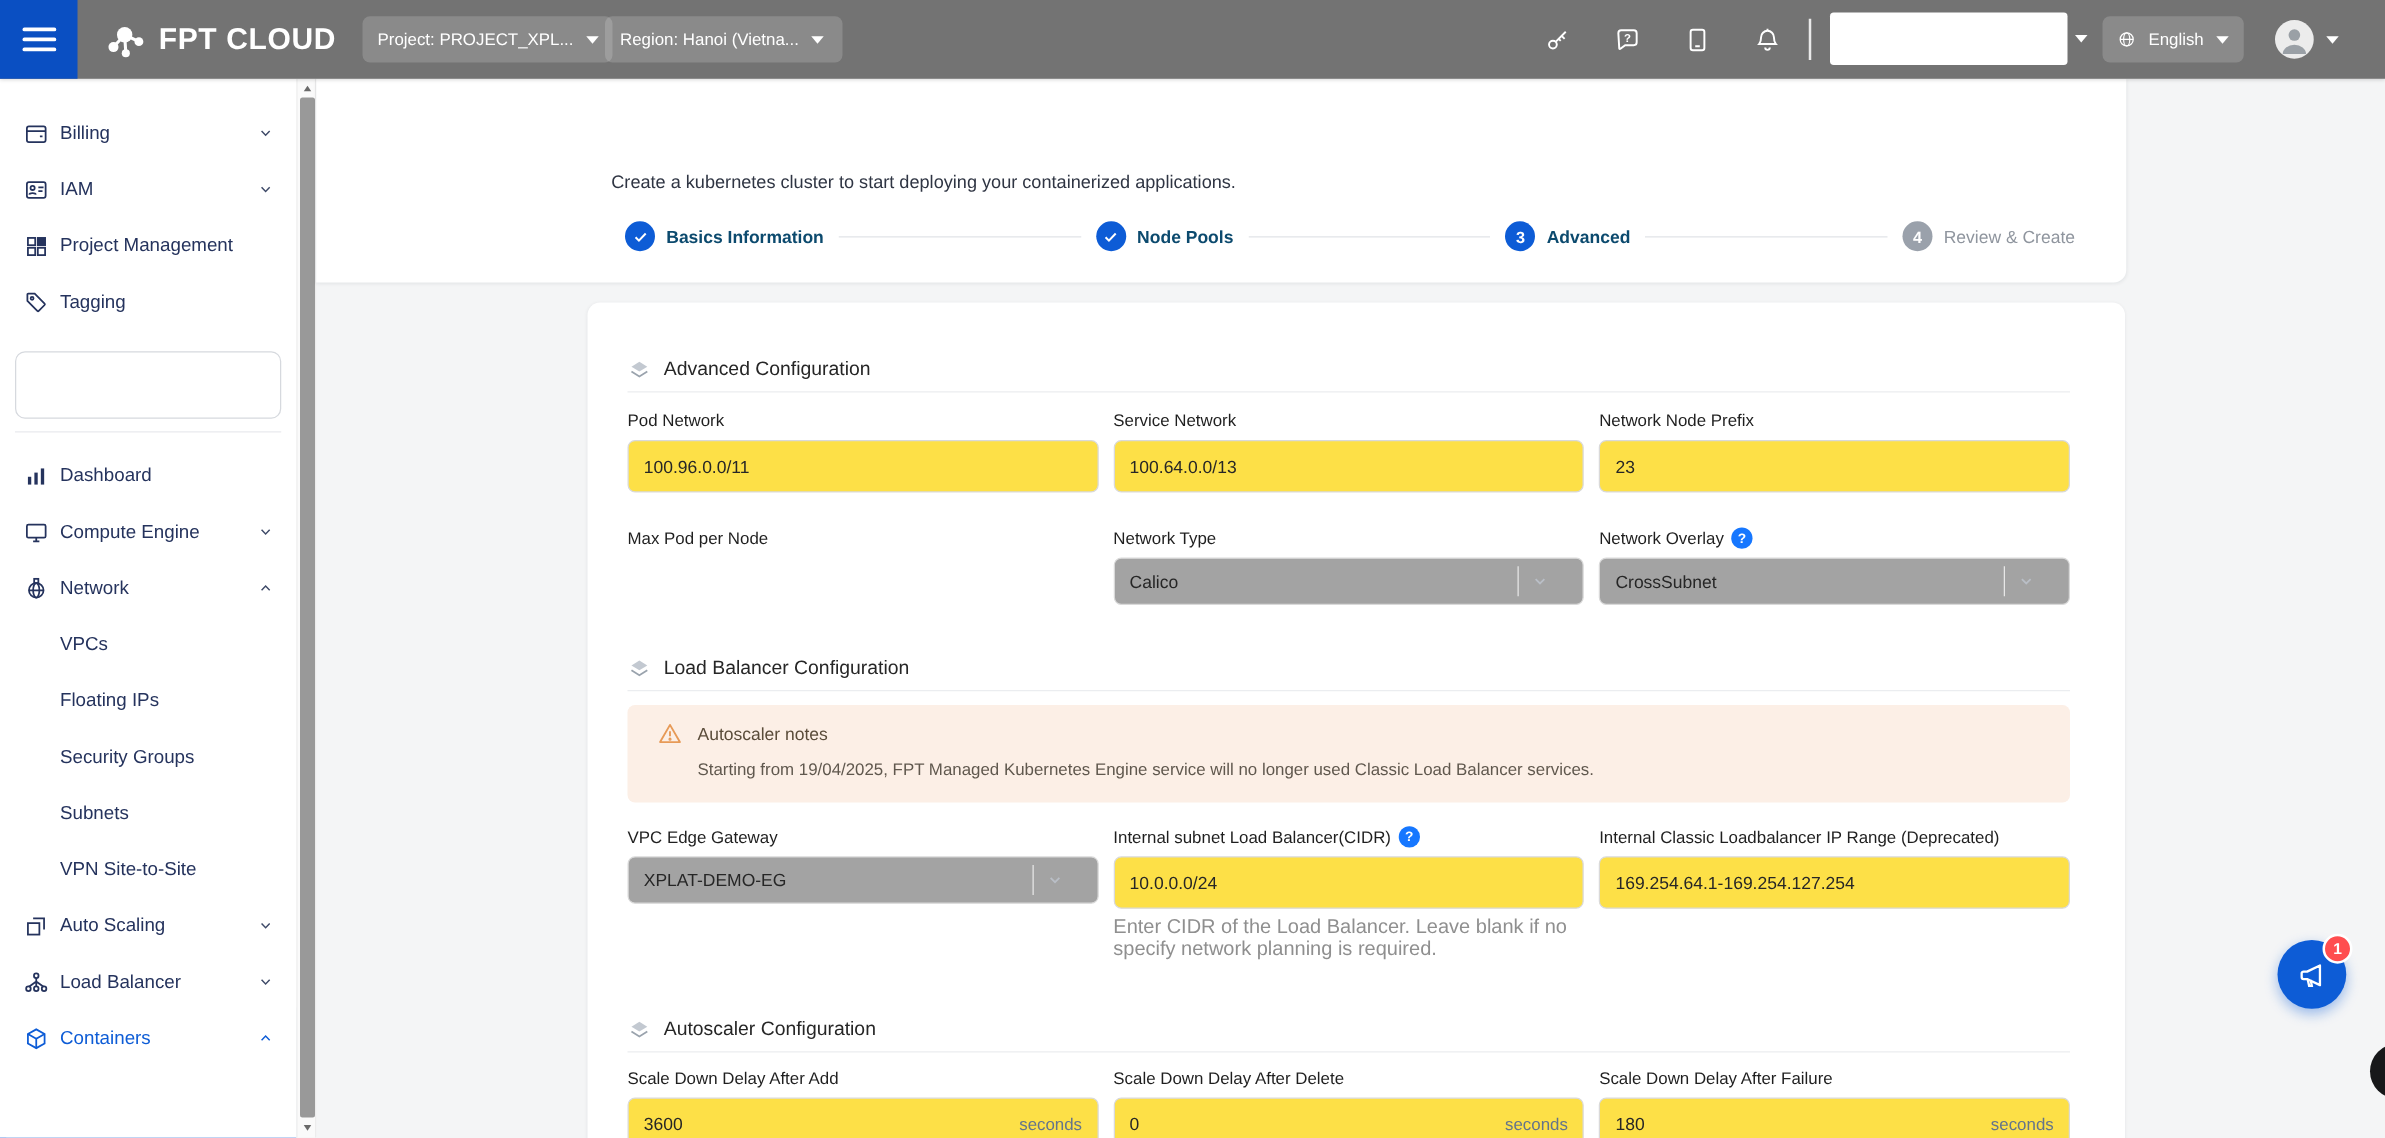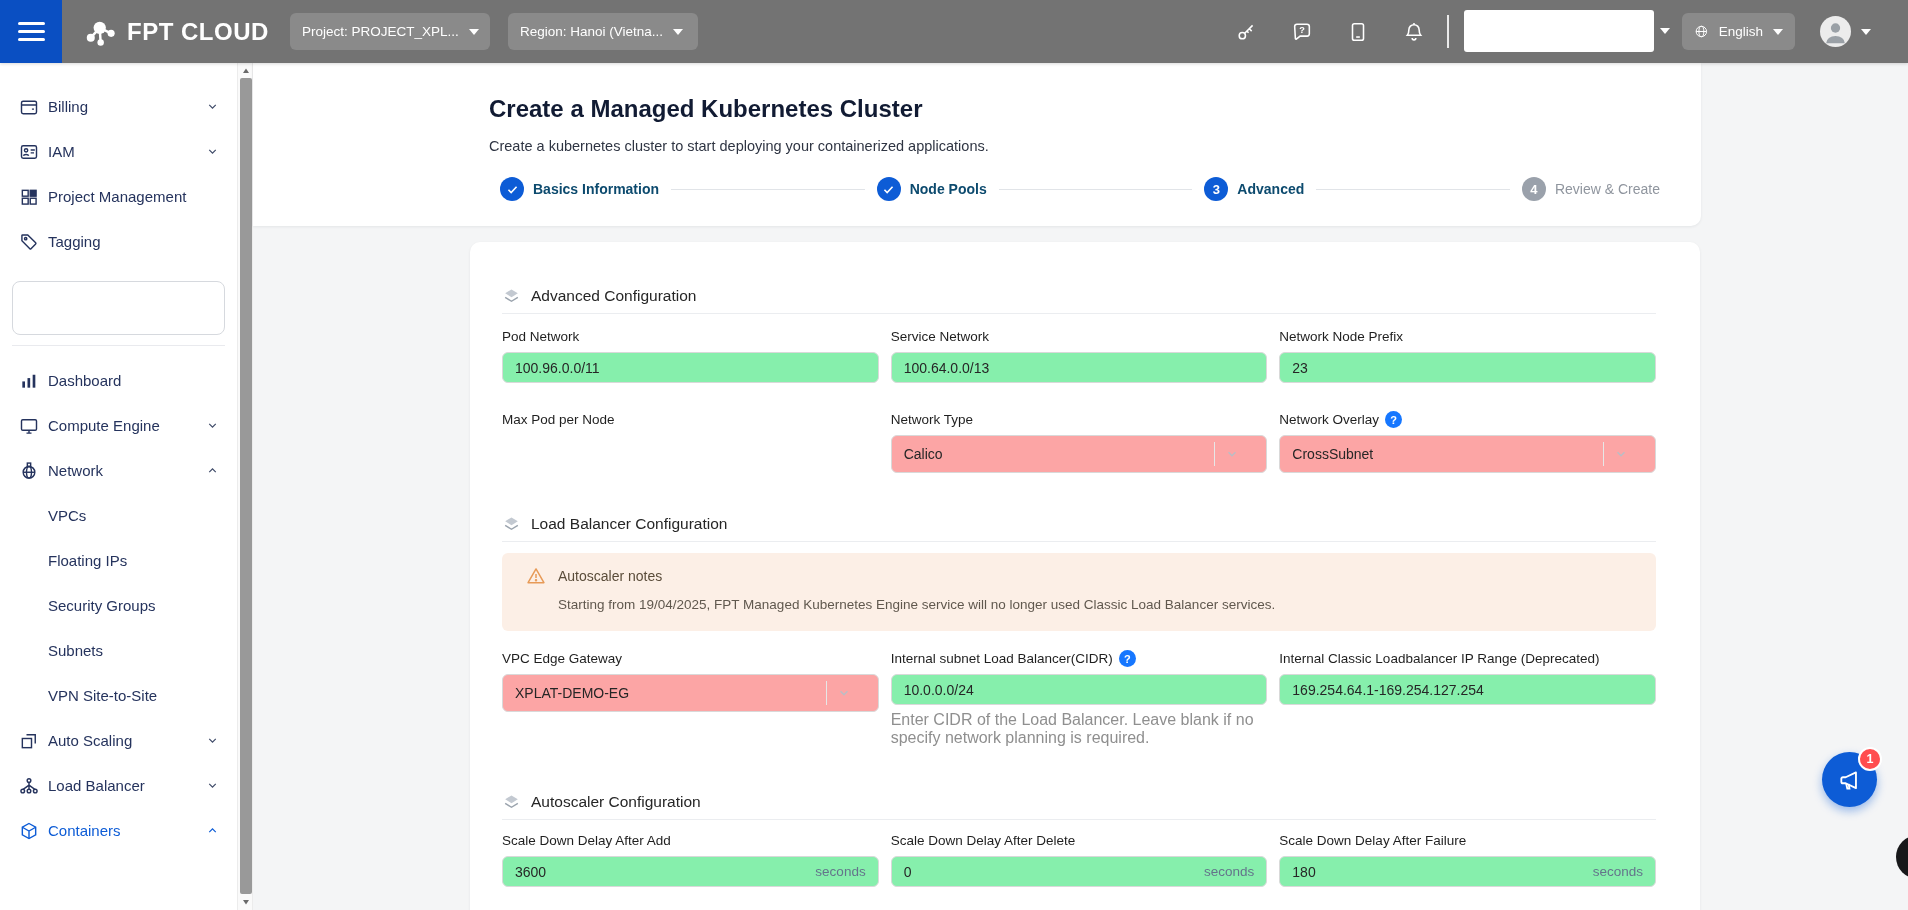--- a/index.html
+++ b/index.html
@@ -76,26 +76,26 @@
     padding:0 44px 0 32px; z-index:4; }
   .sec-title { display:flex; align-items:center; gap:10px; height:20px; font-size:15.5px;
     color:#262626; font-weight:500; }
   .sec-title .sec-ic { width:19px; height:19px; color:#9aa3ad; }
   .sec-hr { border:none; border-top:1px solid #ebedf0; margin:7px 0 0 0; }
   .row { display:grid; grid-template-columns:1fr 1fr 1fr; gap:12px; align-items:start; }
   .field .flabel { display:flex; align-items:center; gap:6px; height:17px; font-size:13.5px;
     color:#1f1f1f; font-weight:500; margin-bottom:7px; white-space:nowrap; }
   .help-dot { width:17px; height:17px; border-radius:50%; background:#1677ff; color:#fff;
     font-size:11px; font-weight:bold; display:inline-flex; align-items:center; justify-content:center; cursor:pointer; }
-  .ibox { height:31px; border:1px solid #d9d9d9; border-radius:6px; background:#86efac;
+  .ibox { height:42px; border:1px solid #d9d9d9; border-radius:6px; background:#fde047;
     display:flex; align-items:center; padding:0 12px; }
   .ibox input { border:none; outline:none; flex:1; min-width:0; font-family:inherit;
     font-size:14px; color:#262626; background:transparent; padding:0; }
   .ibox .suffix { font-size:13.5px; color:#64748b; margin-left:8px; }
-  .selbox { height:38px; border:1px solid #d9d9d9; border-radius:6px; background:#fca5a5;
+  .selbox { height:38px; border:1px solid #d9d9d9; border-radius:6px; background:#a3a3a3;
     display:flex; align-items:center; padding:0 17px 0 12px; cursor:pointer; }
   .selbox .selval { flex:1; font-size:14px; color:#262626; }
   .selbox .seldiv { width:1px; height:24px; background:#e7e7e7; }
   .selbox .selchev { width:34px; display:flex; align-items:center; justify-content:center; color:#b9bec6; }
   .helper { margin-top:6px; font-size:16px; line-height:18px; color:#8f8f8f; }
   .notice { margin-top:11px; height:78px; background:#fcefe6; border-radius:6px; padding:13px 20px 0 24px; }
   .notice-head { display:flex; align-items:center; gap:12px; }
   .notice-head .warn-ic { width:20px; height:20px; color:#e79a57; flex:0 0 auto; }
   .notice-title { font-size:14px; color:#5a4c3a; font-weight:500; }
   .notice-body { margin:11px 0 0 32px; font-size:13.5px; color:#60584e; }
@@ -138,21 +138,21 @@
         <path d="M10.2 9.6L4.4 16M10.2 9.6l.6 9.6M10.2 9.6l7.4 3.6"></path>
       </g>
     </svg>
     <span class="logo-text">FPT CLOUD</span>
   </div>
 
   <button class="hd-btn" style="left:290px; width:200px;">
     <span class="lbl">Project: PROJECT_XPL...</span>
     <span class="caret"></span>
   </button>
-  <button class="hd-btn" style="left:508px; width:190px;">
+  <button class="hd-btn" style="left:484px; width:190px;">
     <span class="lbl">Region: Hanoi (Vietna...</span>
     <span class="caret"></span>
   </button>
 
   <div class="hd-icons">
     <svg class="hd-icon" viewBox="0 0 24 24" fill="none" stroke="currentColor" stroke-width="1.7">
       <circle cx="8" cy="16" r="3.4"></circle>
         <path d="M10.6 13.4L19.2 4.8M15.6 8.4l2.6 2.6M13 11l1.8 1.8"></path>
     </svg>
     <svg class="hd-icon" viewBox="0 0 24 24" fill="none" stroke="currentColor" stroke-width="1.7">
@@ -336,21 +336,20 @@
   <svg class="scroll-arrow" style="top:2px" viewBox="0 0 24 24" fill="currentColor">
       <path d="M12 7l6 9H6z"></path>
     </svg>
   <div class="scroll-thumb"></div>
   <svg class="scroll-arrow" style="bottom:2px" viewBox="0 0 24 24" fill="currentColor">
       <path d="M12 17l-6-9h12z"></path>
     </svg>
 </div>
 
 <section class="page-head-card">
-  <h1 class="page-title">Create a Managed Kubernetes Cluster</h1>
   <p class="page-subtitle">Create a kubernetes cluster to start deploying your containerized applications.</p>
 
   <div class="stepper">
     <div class="step">
       <span class="step-circle">
         <svg width="13" height="13" viewBox="0 0 24 24" fill="none" stroke="#fff" stroke-width="3">
             <path d="M4.5 12.5l5 5L19.5 7"></path>
           </svg>
       </span>
       <span class="step-label">Basics Information</span>

